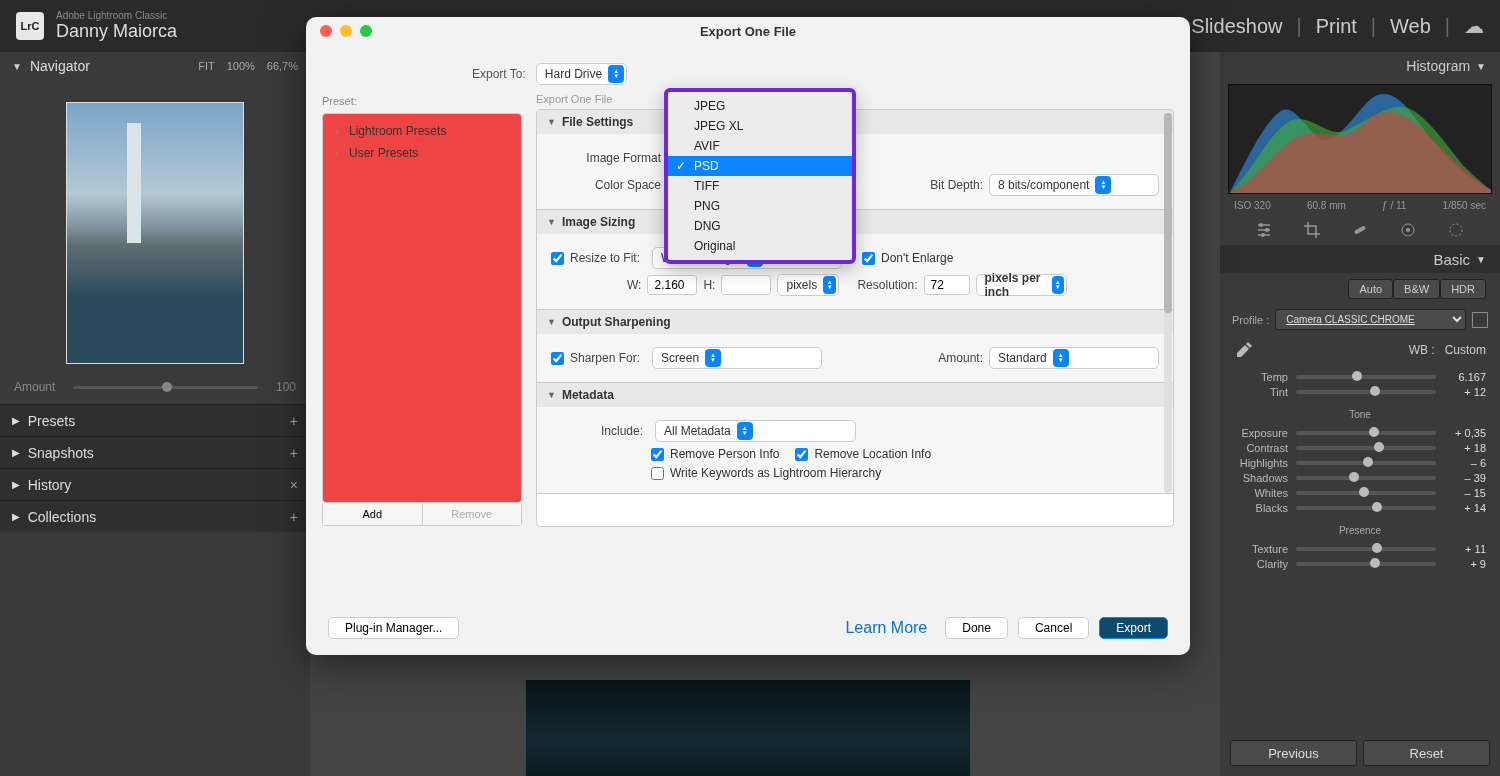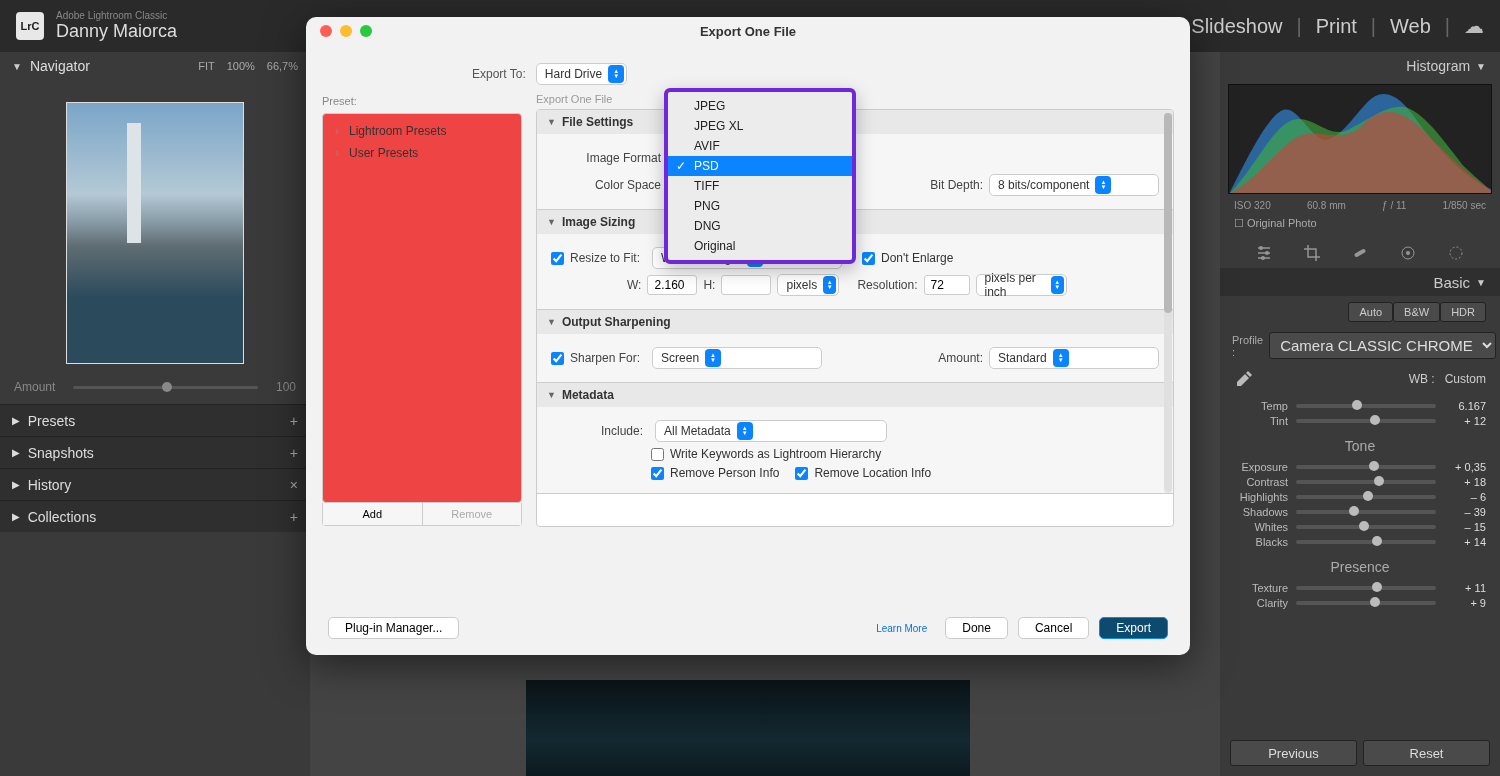--- a/index.html
+++ b/index.html
@@ -44,33 +44,33 @@
 .histo svg { position: absolute; inset: 0; }
 .histo-meta { display: flex; justify-content: space-between; padding: 2px 14px; font-size: 10px; color: #999; }
 .crop-row { padding: 4px 14px 6px; font-size: 11px; color: #aaa; }
 .tool-icons { display: flex; justify-content: space-around; padding: 8px 20px 6px; filter: brightness(.8);}
 .tool-icons span { width: 18px; height: 18px; display: inline-block; }
 .basic-header { height: 28px; background: #2f2f2f; display: flex; align-items: center; padding: 0 14px; }
 .basic-title { margin-left: auto; font-size: 15px; }
 .basic-modes { display: flex; justify-content: flex-end; padding: 6px 14px; }
 .basic-modes button { background: #4a4a4a; border: 1px solid #222; color: #ccc; padding: 3px 10px; border-radius: 3px; font-size: 11px; }
 .profile-row { display: flex; align-items: center; padding: 4px 12px; gap: 6px; font-size: 11px; color: #aaa; }
-.profile-row select { flex: 1; background: #4a4a4a; border: 1px solid #222; color: #ddd; padding: 3px 6px; border-radius: 3px; font-size: 15px; }
+.profile-row select { flex: 1; background: #4a4a4a; border: 1px solid #222; color: #ddd; padding: 3px 6px; border-radius: 3px; font-size: 10px; text-decoration: underline; }
 .grid-icon { width: 16px; height: 16px; border: 1px solid #888; display: inline-block; }
 .wb-row { display: flex; align-items: center; padding: 6px 14px; gap: 10px; }
 .eyedrop { width: 20px; height: 20px; }
 .slider-group { padding: 2px 14px; }
 .slg-row { display: flex; align-items: center; gap: 8px; margin: 3px 0; font-size: 11px; color: #bbb; }
 .slg-row .lbl { width: 54px; text-align: right; }
 .slg-row .track { flex: 1; height: 4px; background: #555; border-radius: 2px; position: relative; }
 .slg-row .track .knob { position: absolute; top: -4px; width: 10px; height: 10px; background: #bbb; border-radius: 50%; }
 .slg-row .val { width: 42px; text-align: right; color: #ddd; }
 .gradient-temp { background: linear-gradient(to right,#2068c0,#ccc,#e8c030); }
 .gradient-tint { background: linear-gradient(to right,#30a030,#ccc,#c040c0); }
-.group-title { text-align: center; color: #aaa; font-size: 14px; padding: 6px 0 2px; }
+.group-title { text-align: center; color: #aaa; font-size: 10px; padding: 6px 0 2px; }
 .right-bottom { margin-top: auto; display: flex; gap: 6px; padding: 10px; }
 .right-bottom button { flex: 1; height: 26px; background: #4a4a4a; border: 1px solid #222; color: #ddd; border-radius: 3px; font-size: 13px; }
 
 
 .modal { position: absolute; left: 306px; top: 17px; width: 884px; height: 638px; background: #f2f2f2; border-radius: 10px; box-shadow: 0 10px 40px rgba(0,0,0,.5); color: #333; font-size: 12px; overflow: hidden; }
 .modal-titlebar { height: 28px; display: flex; align-items: center; position: relative; }
 .traffic { display: flex; gap: 8px; padding-left: 14px; }
 .traffic span { width: 12px; height: 12px; border-radius: 50%; display: inline-block; }
 .traffic .r { background: #ff5f57; } .traffic .y { background: #febc2e; } .traffic .g { background: #28c840; }
 .modal-title { position: absolute; left: 0; right: 0; text-align: center; font-weight: 600; font-size: 13px; }
@@ -98,21 +98,21 @@
 .form-row .flabel { text-align: right; color: #444; }
 .form-row .w110 { width: 110px; }
 .chk { width: 13px; height: 13px; accent-color: #0a84ff; }
 .txt { border: 1px solid #ccc; border-radius: 3px; height: 20px; padding: 0 6px; background: #fff; font-size: 12px; }
 .scrollbar { position: absolute; right: 2px; top: 20px; width: 8px; height: 380px; background: #e0e0e0; border-radius: 4px; }
 .scrollbar .thumb { position: absolute; top: 0; width: 8px; height: 200px; background: #b8b8b8; border-radius: 4px; }
 
 .modal-footer { position: absolute; bottom: 16px; left: 22px; right: 22px; display: flex; align-items: center; gap: 10px; }
 .modal-footer .btn { height: 22px; padding: 0 16px; border-radius: 5px; border: 1px solid #ccc; background: #fff; font-size: 12px; }
 .modal-footer .btn.primary { background: #0c4a6e; color: #fff; border-color: #0a84ff; }
-.modal-footer .link { color: #0a70d8; font-size: 10px; margin-left: auto; margin-right: 8px; }
+.modal-footer .link { color: #0a70d8; font-size: 16px; margin-left: auto; margin-right: 8px; }
 
 
 .dropdown { position: absolute; left: 358px; top: 71px; width: 192px; background: #ececec; border: 4px solid #6d28d9; border-radius: 6px; box-shadow: 0 6px 18px rgba(0,0,0,.25); padding: 4px 0; z-index: 10; }
 .dropdown .item { padding: 3px 12px 3px 26px; font-size: 12px; color: #222; position: relative; }
 .dropdown .item.selected { background: #0a84ff; color: #fff; }
 .dropdown .item.selected::before { content: "✓"; position: absolute; left: 8px; }
 </style>
 </head>
 <body>
 
@@ -190,21 +190,20 @@
         <path d="M0,110 C25,85 45,40 65,35 C85,30 100,55 120,45 C140,35 160,20 175,22 C195,25 215,55 235,80 C250,95 264,105 264,108 L264,110 Z" fill="#40b040" opacity=".6"></path>
         <path d="M0,110 C30,95 55,55 75,50 C95,45 115,60 135,40 C155,20 175,25 195,45 C215,65 240,90 264,106 L264,110 Z" fill="#d04040" opacity=".6"></path>
       </svg>
     </div>
     <div class="histo-meta">
       <span>ISO 320</span>
       <span>60.8 mm</span>
       <span>ƒ / 11</span>
       <span>1/850 sec</span>
     </div>
-    <div class="crop-row">☐ <span>Original Photo</span></div>
     <div class="tool-icons">
       <span>
         <svg viewBox="0 0 18 18">
             <path d="M3 4h12M3 9h12M3 14h12" stroke="#bbb" stroke-width="1.5"></path>
             <circle cx="6" cy="4" r="2" fill="#bbb"></circle>
             <circle cx="12" cy="9" r="2" fill="#bbb"></circle>
             <circle cx="8" cy="14" r="2" fill="#bbb"></circle>
           </svg>
       </span>
       <span><svg viewBox="0 0 18 18">
@@ -407,21 +406,21 @@
               <span class="flabel">W:</span>
               <input class="txt" style="width: 50px;" value="2.160">
               <span class="flabel">H:</span>
               <input class="txt" style="width: 50px;">
               <div class="mac-select" style="width:62px;">
                   <span>pixels</span>
                   <span class="chevs">▲<br>▼</span>
                 </div>
               <span class="flabel" style="margin-left:12px;">Resolution:</span>
               <input class="txt" style="width: 46px;" value="72">
-              <div class="mac-select" style="width:91px;">
+              <div class="mac-select" style="width:91px;font-weight:bold;">
                   <span>pixels per inch</span>
                   <span class="chevs">▲<br>▼</span>
                 </div>
             </div>
           </div>
         </div>
 
         <div class="section">
           <div class="section-header">
               <span class="tri">▼</span>
@@ -445,34 +444,34 @@
         </div>
 
         <div class="section">
           <div class="section-header">
               <span class="tri">▼</span>
               <span>Metadata</span>
             </div>
           <div class="section-body">
             <div class="form-row" style="padding-left:50px;">
               <span class="flabel">Include:</span>
-              <div class="mac-select" style="width:232px;margin-left:6px;">
+              <div class="mac-select" style="width:201px;margin-left:6px;">
                   <span>All Metadata</span>
                   <span class="chevs">▲<br>▼</span>
                 </div>
-            </div>
-            <div class="form-row" style="padding-left:100px;">
-              <input type="checkbox" class="chk" style="">
-              <span>Write Keywords as Lightroom Hierarchy</span>
             </div>
             <div class="form-row" style="padding-left:100px;">
               <input type="checkbox" class="chk" checked="" style="">
               <span>Remove Person Info</span>
               <input type="checkbox" class="chk" checked="" style="margin-left: 10px;">
               <span>Remove Location Info</span>
+            </div>
+            <div class="form-row" style="padding-left:100px;">
+              <input type="checkbox" class="chk" style="">
+              <span>Write Keywords as Lightroom Hierarchy</span>
             </div>
           </div>
         </div>
       </div>
       <div class="scrollbar">
           <div class="thumb"></div>
         </div>
     </div>
   </div>
   <div class="modal-footer">

